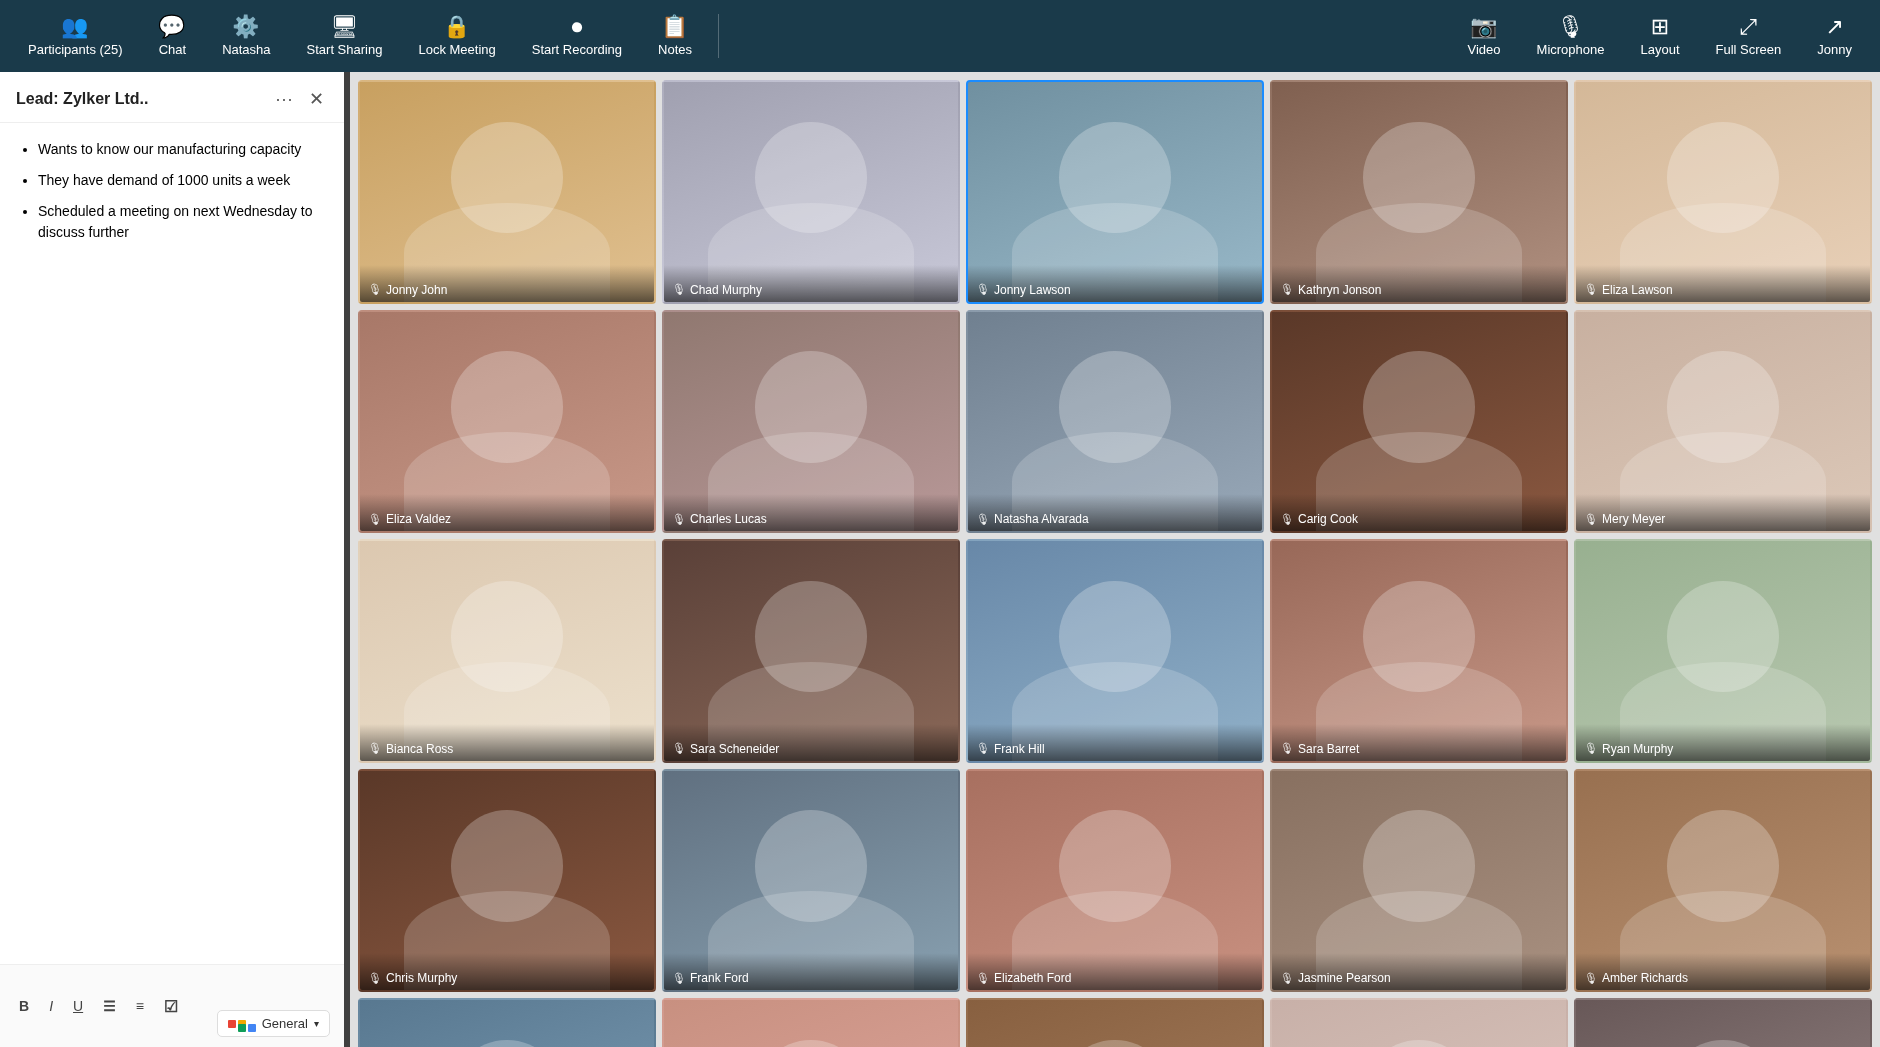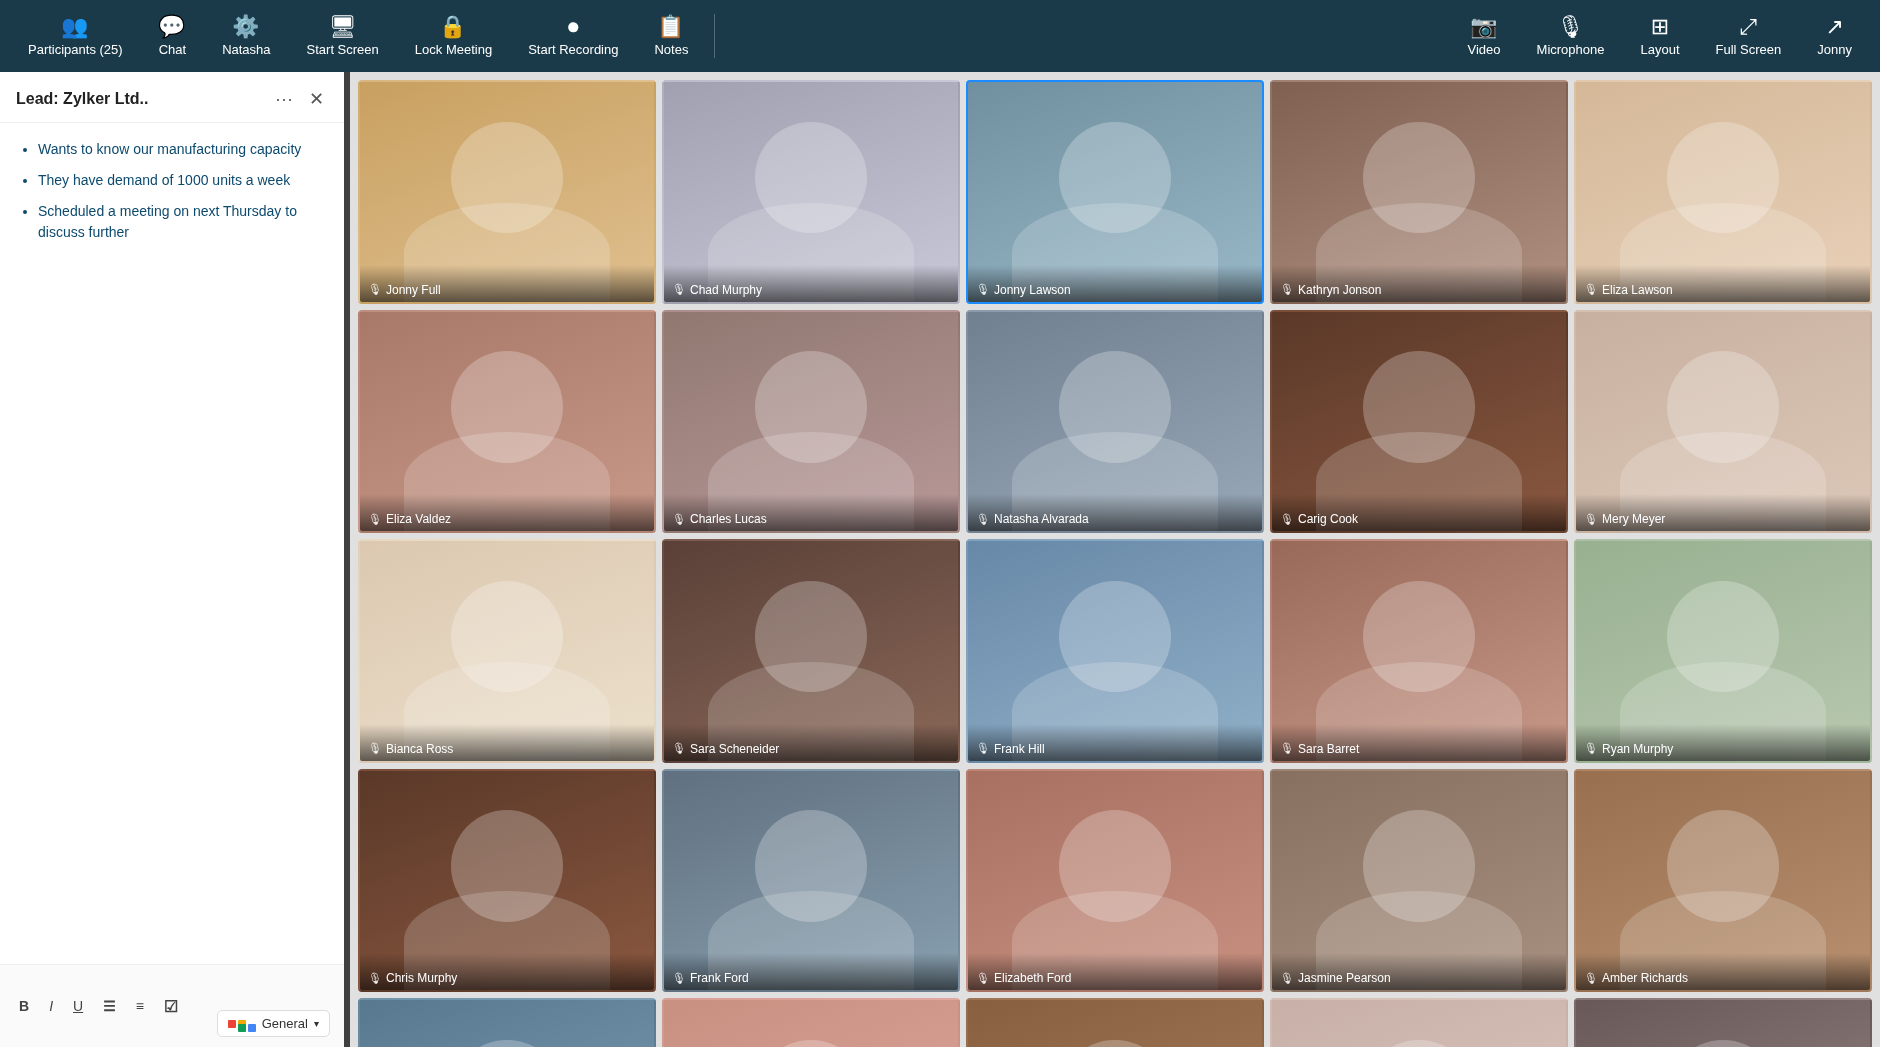--- a/index.html
+++ b/index.html
@@ -86,21 +86,21 @@
       padding: 16px 20px;
       flex: 1;
       overflow-y: auto;
     }
     .sidebar-notes ul {
       list-style: disc;
       padding-left: 18px;
     }
     .sidebar-notes li {
       font-size: 14px;
-      color: #0c4a6e;
+      color: #000000;
       margin-bottom: 10px;
       line-height: 1.5;
     }
     .sidebar-footer {
       border-top: 1px solid #eee;
       padding: 10px 14px;
       display: flex;
       align-items: center;
       gap: 10px;
       background: #fafafa;
@@ -224,21 +224,21 @@
       <div class="toolbar-item">
         <span class="toolbar-icon">💬</span>
         <span>Chat</span>
       </div>
       <div class="toolbar-item">
         <span class="toolbar-icon">⚙️</span>
         <span>Natasha</span>
       </div>
       <div class="toolbar-item">
         <span class="toolbar-icon">🖥</span>
-        <span>Start Screen</span>
+        <span>Start Sharing</span>
       </div>
       <div class="toolbar-item">
         <span class="toolbar-icon">🔒</span>
         <span>Lock Meeting</span>
       </div>
       <div class="toolbar-item">
         <span class="toolbar-icon">⏺</span>
         <span>Start Recording</span>
       </div>
       <div class="toolbar-item">
@@ -279,21 +279,21 @@
       <span class="sidebar-title">Lead: Zylker Ltd..</span>
       <div class="sidebar-actions">
         <button class="sidebar-action-btn">···</button>
         <button class="sidebar-action-btn">✕</button>
       </div>
     </div>
     <div class="sidebar-notes">
       <ul id="notes-list">
           <li>Wants to know our manufacturing capacity</li>
           <li>They have demand of 1000 units a week</li>
-          <li>Scheduled a meeting on next Thursday to discuss further</li>
+          <li>Scheduled a meeting on next Wednesday to discuss further</li>
         </ul>
     </div>
     <div class="sidebar-footer">
       <button class="sidebar-format-btn"><b>B</b></button>
       <button class="sidebar-format-btn italic">I</button>
       <button class="sidebar-format-btn underline">U</button>
       <button class="sidebar-format-btn">☰</button>
       <button class="sidebar-format-btn">≡</button>
       <button class="sidebar-format-btn check">☑</button>
       <div class="sidebar-spacer"></div>
@@ -312,21 +312,21 @@
 
   <div class="video-area">
     <div class="video-grid" id="video-grid">
     <div class="video-cell" style="background: linear-gradient(160deg, rgb(200, 160, 96) 0%, rgb(224, 192, 144) 100%);">
           <div class="person-silhouette">
             <div class="person-head"></div>
             <div class="person-body"></div>
           </div>
           <div class="name-tag">
             <span class="mic-icon-small">🎙</span>
-            <span>Jonny Full</span>
+            <span>Jonny John</span>
           </div>
         </div>
         <div class="video-cell" style="background: linear-gradient(160deg, rgb(160, 160, 176) 0%, rgb(200, 200, 216) 100%);">
           <div class="person-silhouette">
             <div class="person-head"></div>
             <div class="person-body"></div>
           </div>
           <div class="name-tag">
             <span class="mic-icon-small">🎙</span>
             <span>Chad Murphy</span>

